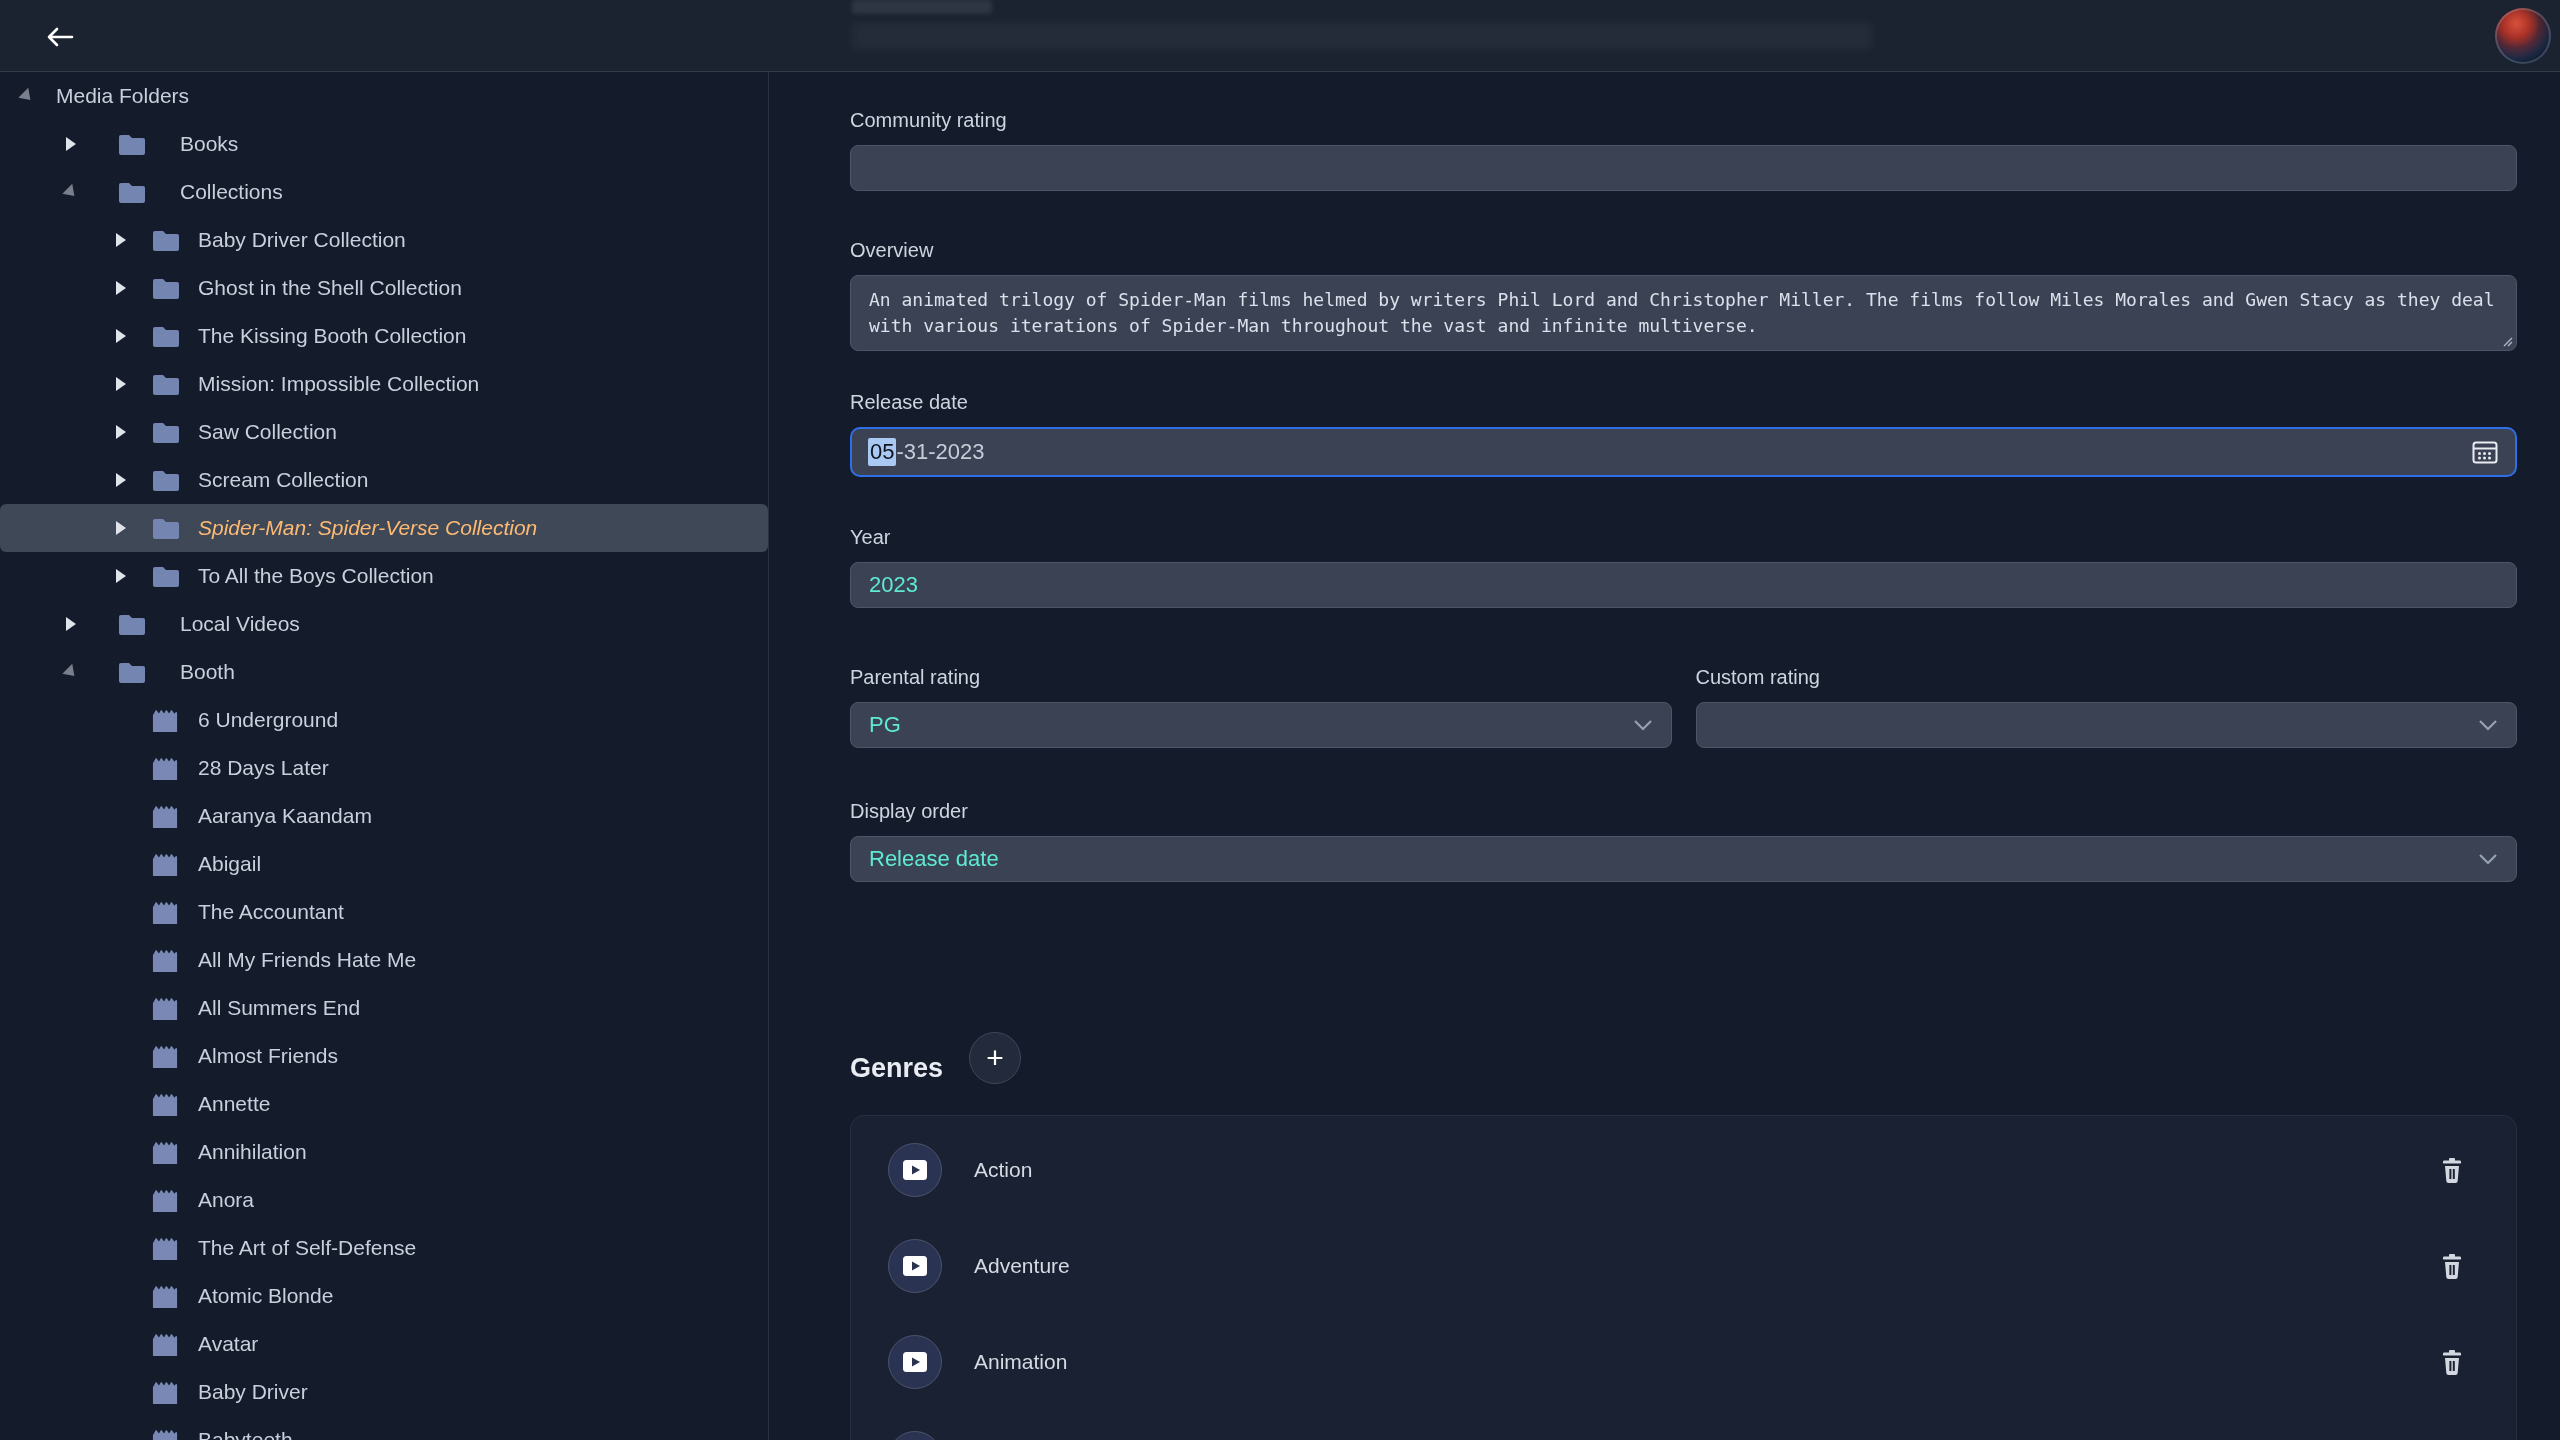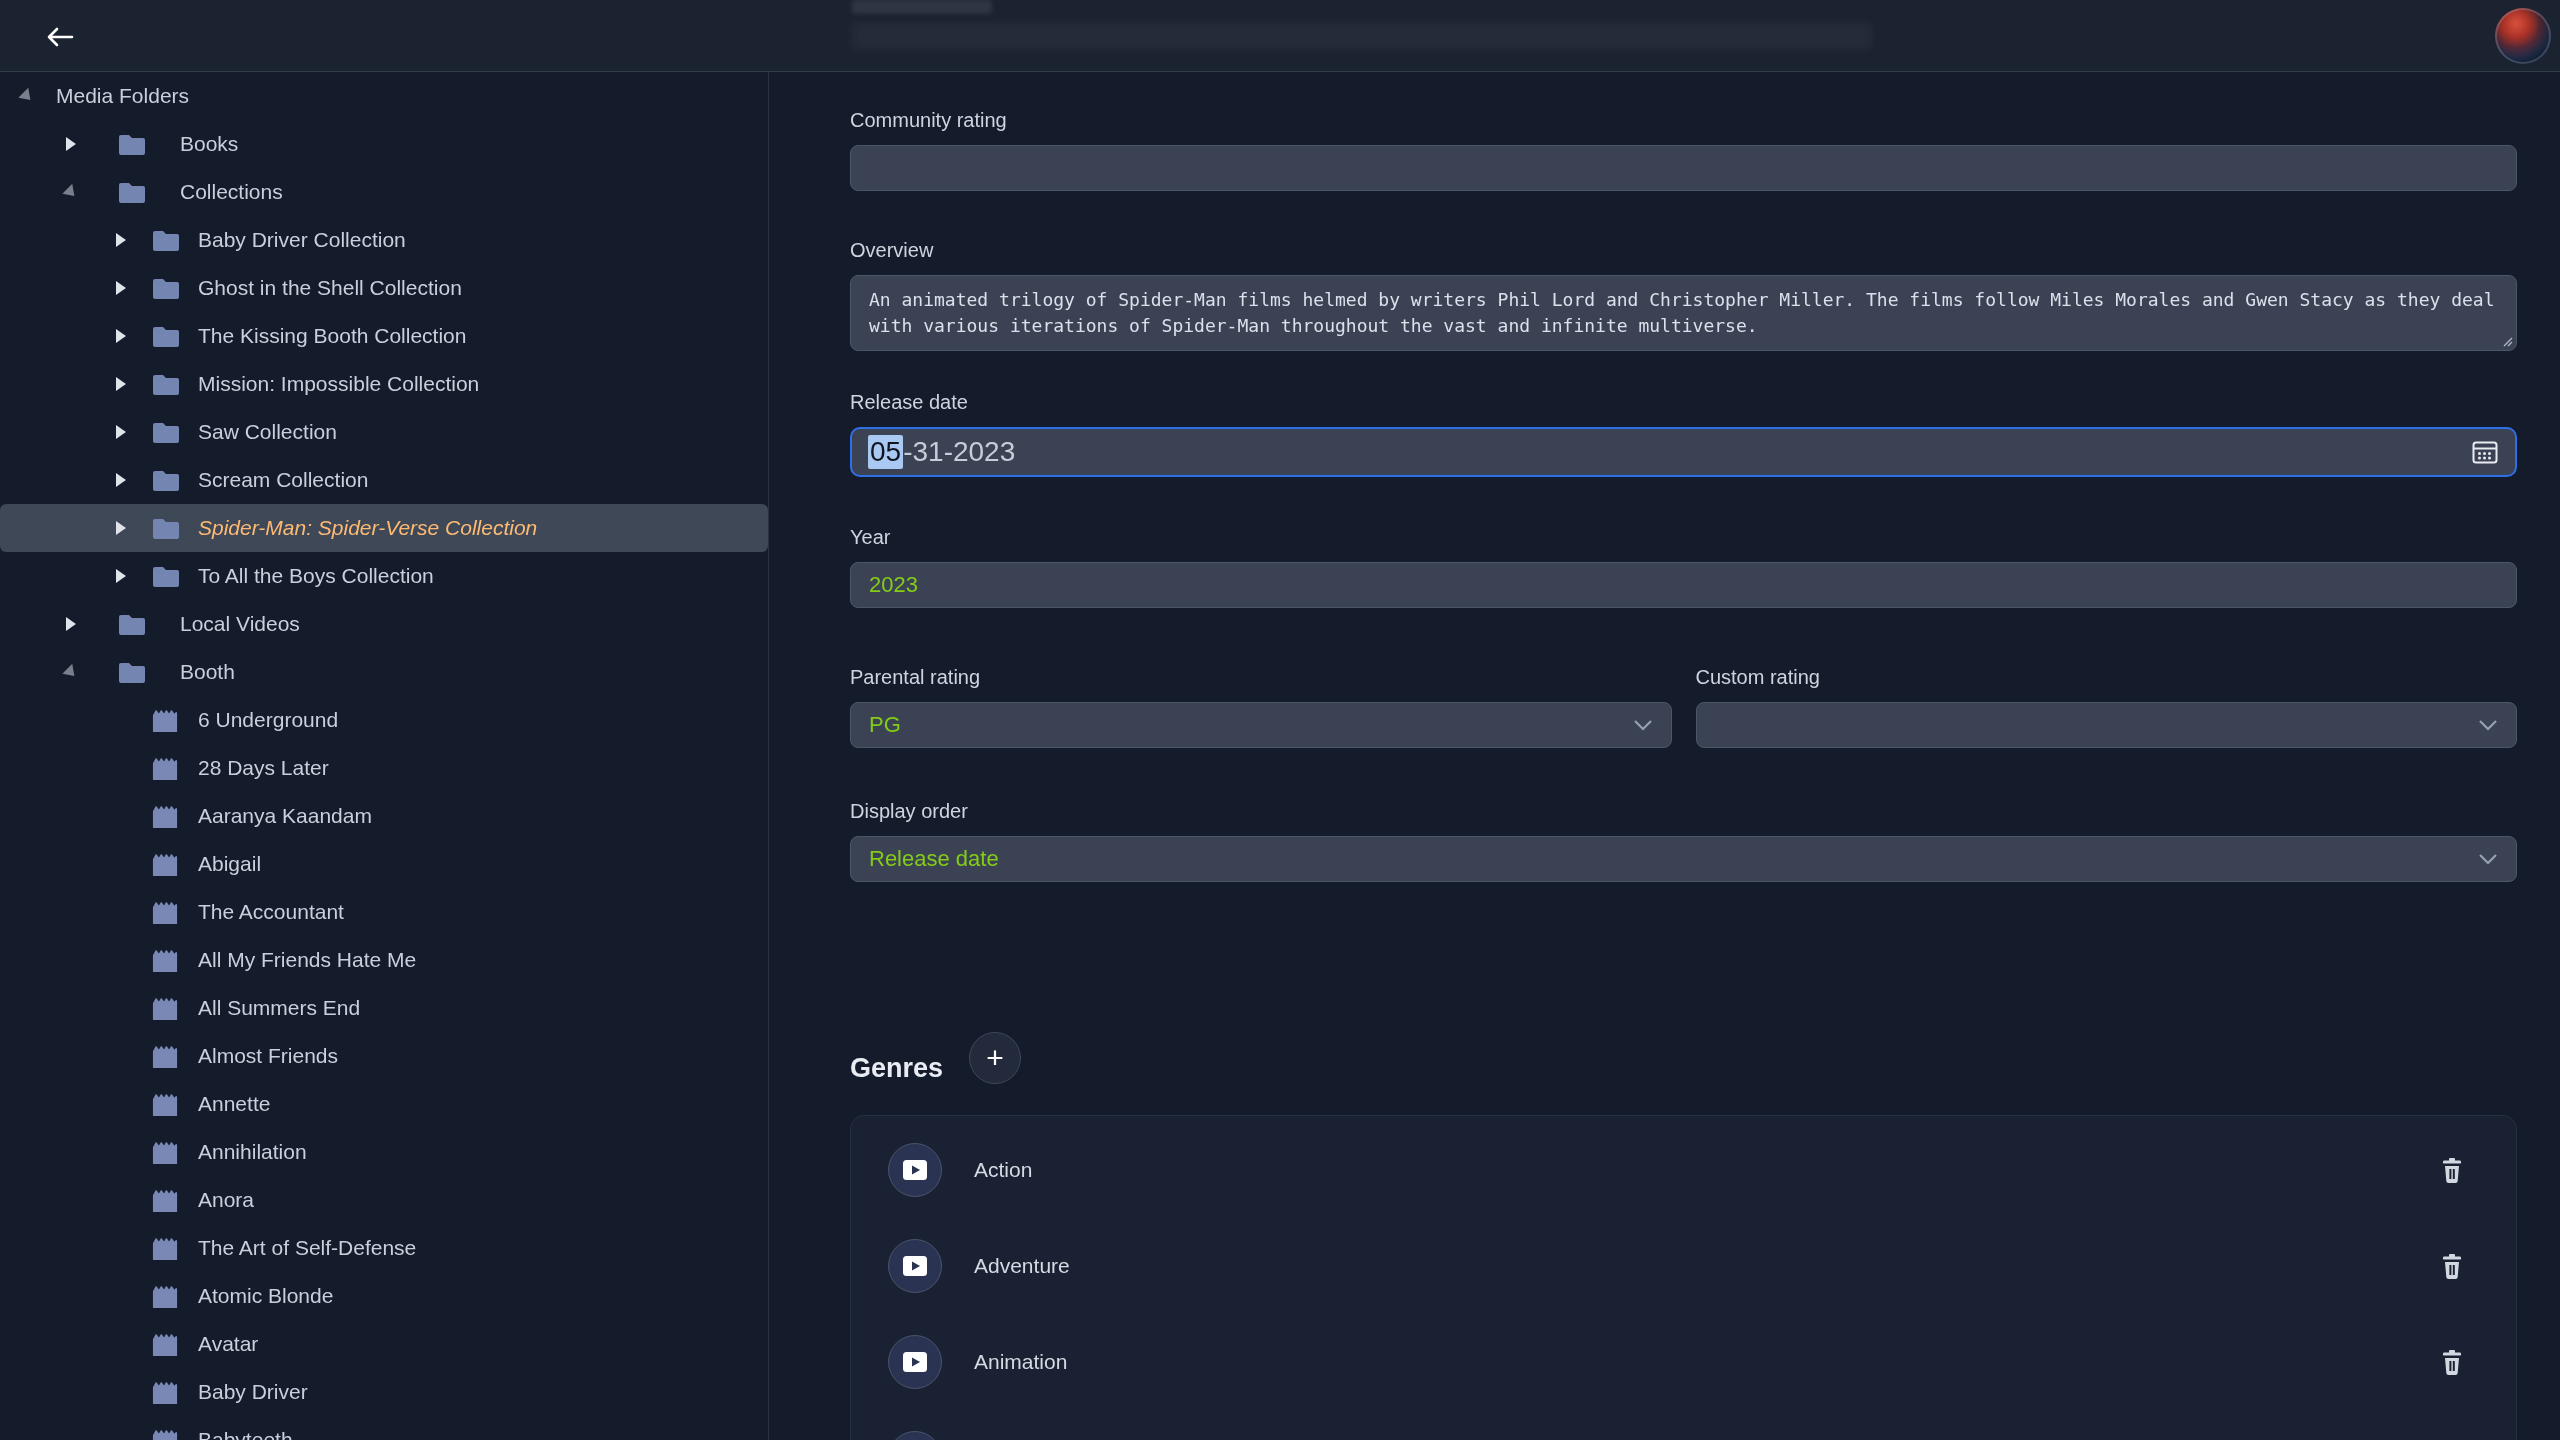--- a/index.html
+++ b/index.html
@@ -56,39 +56,39 @@
   .caret svg { display:block; }
   .caret.expanded svg { transform:rotate(45deg); opacity:.5; }
   .tree-icon { width:34px; flex:0 0 34px; margin-right:14px; display:flex; align-items:center; }
   .tree-label { overflow:hidden; text-overflow:ellipsis; }
 
   
   .field-label { font-size:20px; color:#cfd5df; line-height:24px; margin-bottom:13px; }
   .input, .select {
     width:100%; height:46px; background:#3a4254; border:1px solid #4d5668;
     border-radius:8px; display:flex; align-items:center; padding:0 18px;
-    font-size:22px; color:#84cc16; cursor:text;
+    font-size:22px; color:#5eead4; cursor:text;
   }
   .select { cursor:pointer; justify-content:space-between; }
   .select .chev { flex:0 0 auto; margin-left:12px; }
 
   .f-community { margin-top:36px; }
   .f-overview  { margin-top:47px; }
   .overview-box {
     position:relative; width:100%; background:#3a4254; border:1px solid #4d5668;
     border-radius:8px; padding:11px 18px;
     font-family:"DejaVu Sans Mono", monospace; font-size:18px; line-height:26px;
     color:#dbe0ea; height:76px; overflow:hidden;
   }
   .resize-grip { position:absolute; right:3px; bottom:3px; }
 
   .f-release { margin-top:39px; }
   .date-input {
     height:50px; border:2px solid #2f6fe8; background:#3a4254; border-radius:10px;
-    display:flex; align-items:center; padding:0 16px; font-size:28px; color:#c7cdd8;
+    display:flex; align-items:center; padding:0 16px; font-size:22px; color:#c7cdd8;
     position:relative; cursor:text;
   }
   .date-sel { background:#a9c9f2; color:#10151f; padding:1px 2px; border-radius:2px; }
   .cal-btn {
     position:absolute; right:16px; top:0; bottom:0; display:flex; align-items:center;
     background:none; border:none; cursor:pointer;
   }
 
   .f-year { margin-top:48px; }
   .ratings-row { margin-top:57px; display:flex; gap:24px; }

